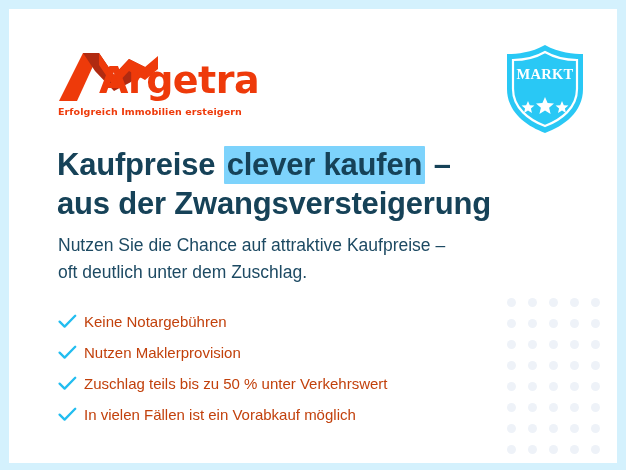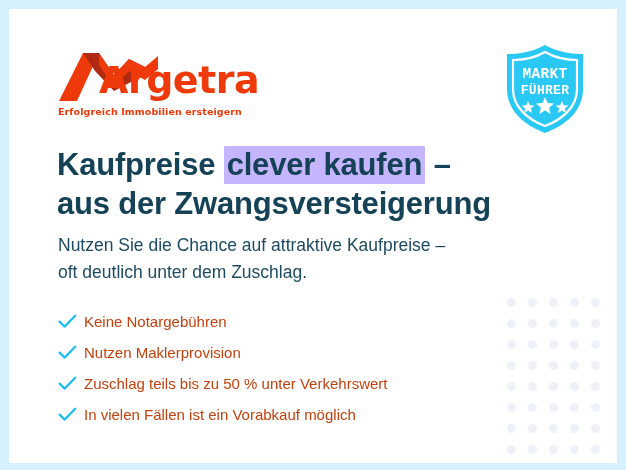--- a/index.html
+++ b/index.html
@@ -93,21 +93,21 @@
     width: 94px;
     height: 94px;
   }
   .badge-text-markt,
   .badge-text-fuehrer {
     position: absolute;
     width: 100%;
     text-align: center;
     color: #ffffff;
     font-weight: 700;
-    font-family: Liberation Mono, monospace;
+    font-family: Liberation Serif, serif;
     letter-spacing: 0.3px;
   }
   .badge-text-markt { top: 24px; font-size: 14.5px; }
   .badge-text-fuehrer { top: 41px; font-size: 13px; }
   .badge-stars {
     position: absolute;
     top: 56px;
     width: 100%;
     text-align: center;
     color: #ffffff;
@@ -120,21 +120,21 @@
     left: 48px;
     top: 136px;
     width: 520px;
     font-size: 31px;
     font-weight: 700;
     color: #164258;
     line-height: 1.26;
     letter-spacing: -0.2px;
   }
   .headline .hl {
-    background: #c4b5fd;
+    background: #7dd3fc;
     padding: 1px 3px 2px 3px;
     border-radius: 1px;
   }
   .headline .line2 { display: block; }
 
   
   .subheadline {
     position: absolute;
     left: 49px;
     top: 223px;
@@ -232,21 +232,20 @@
       <div class="logo-word">Argetra</div>
       <div class="logo-tagline">Erfolgreich Immobilien ersteigern</div>
     </div>
 
     <div class="badge">
       <svg width="94" height="94" viewBox="0 0 94 94" style="position:absolute;left:0;top:0;">
         <path d="M47 3 C33 11, 18 12, 9 12 L9 47 C9 70, 28 84, 47 91 C66 84, 85 70, 85 47 L85 12 C76 12, 61 11, 47 3 Z" fill="#29c8f5"></path>
         <path d="M47 10 C35 17, 23 18, 15 18 L15 47 C15 66, 31 78, 47 84 C63 78, 79 66, 79 47 L79 18 C71 18, 59 17, 47 10 Z" fill="none" stroke="#ffffff" stroke-width="2.2"></path>
       </svg>
       <div class="badge-text-markt">MARKT</div>
-      <div class="badge-text-fuehrer">FÜHRER</div>
       <svg class="badge-stars" width="94" height="20" viewBox="0 0 94 20" style="position:absolute;left:0;top:55px;">
         <polygon points="30,4 31.8,8.3 36.4,8.6 32.9,11.6 34,16 30,13.5 26,16 27.1,11.6 23.6,8.6 28.2,8.3" fill="#ffffff"></polygon>
         <polygon points="47,0 49.6,6 56,6.5 51.1,10.7 52.6,17 47,13.5 41.4,17 42.9,10.7 38,6.5 44.4,6" fill="#ffffff"></polygon>
         <polygon points="64,4 65.8,8.3 70.4,8.6 66.9,11.6 68,16 64,13.5 60,16 61.1,11.6 57.6,8.6 62.2,8.3" fill="#ffffff"></polygon>
       </svg>
     </div>
 
     <div class="headline">
       <span>Kaufpreise </span><span class="hl">clever kaufen</span><span> –</span>
       <span class="line2">aus der Zwangsversteigerung</span>

